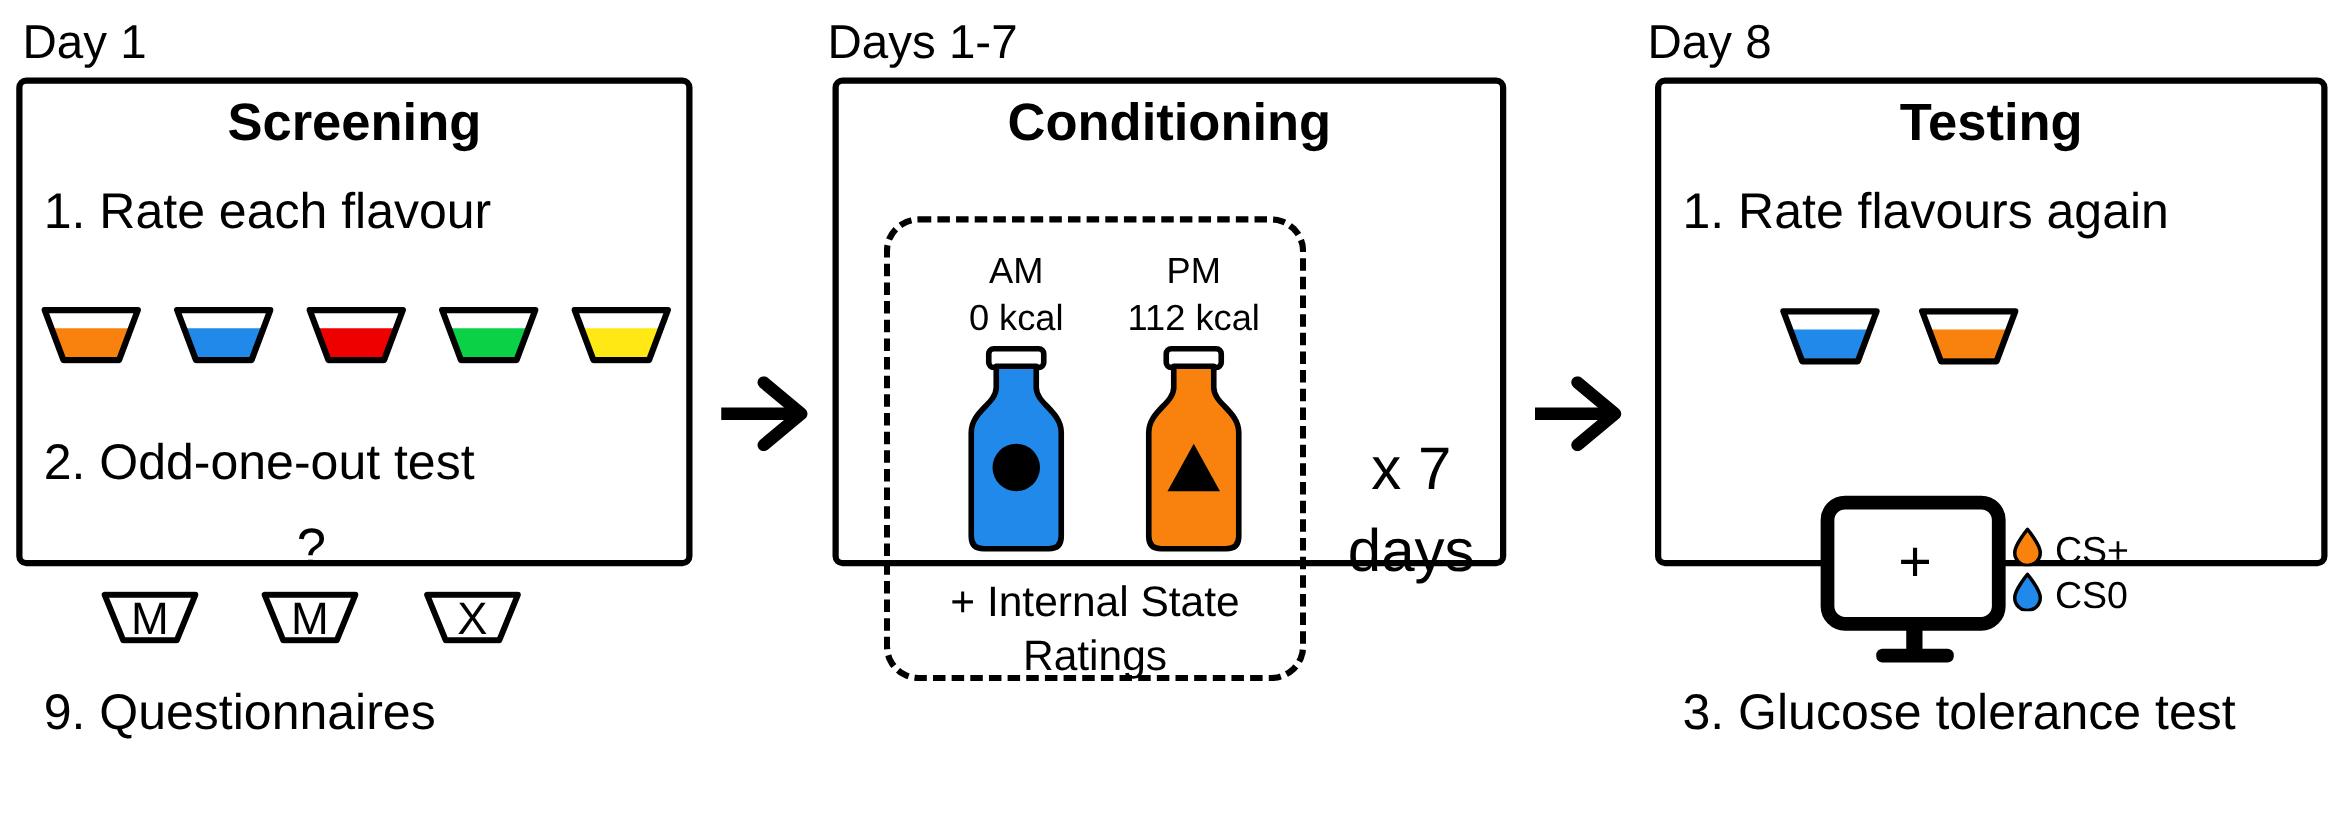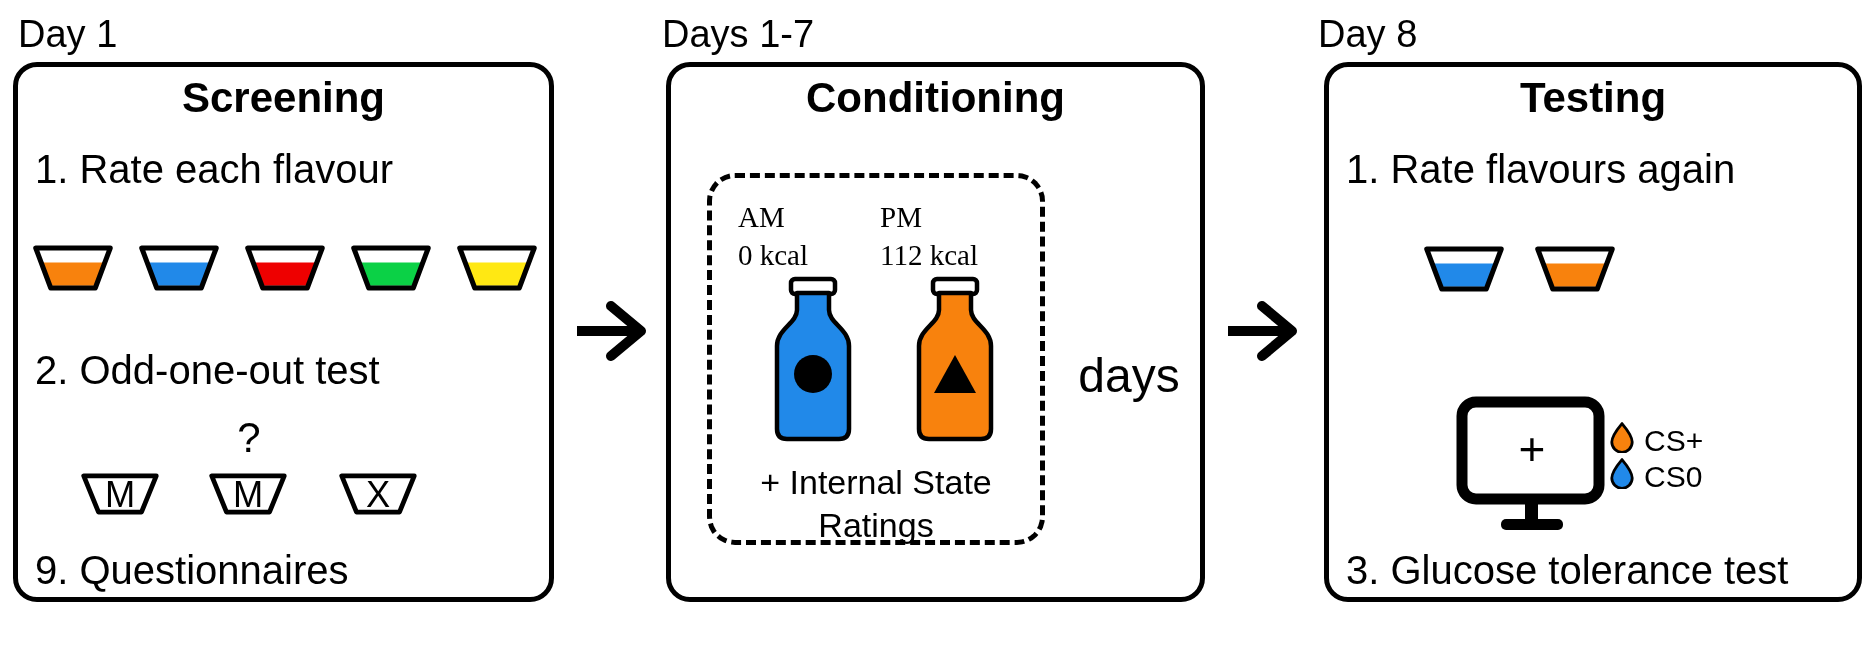--- a/index.html
+++ b/index.html
@@ -4,42 +4,42 @@
 <style>
   html,body { margin:0; padding:0; background:#ffffff; }
   .canvas {
     position:relative; width:1875px; height:666px; background:#ffffff;
     font-family:"Liberation Sans", sans-serif; color:#000; overflow:hidden;
   }
   .day-label {
     position:absolute; top:12px; font-size:38px; line-height:44px; white-space:nowrap;
   }
   .panel {
-    position:absolute; top:62px; height:540px; box-sizing:border-box;
-    border:5px solid #000; border-radius:24px; background:#fff;
+    position:absolute; top:62px; height:391px; box-sizing:border-box;
+    border:5px solid #000; border-radius:8px; background:#fff;
   }
   .panel-title {
     position:absolute; top:8px; left:0; right:0; margin:0; text-align:center;
     font-size:42px; font-weight:bold; line-height:46px;
   }
   .step {
     position:absolute; font-size:40px; line-height:44px; white-space:nowrap;
   }
   .cup { position:absolute; width:80px; height:46px; }
   .cup-body { fill:#ffffff; }
   .cup-outline { fill:none; stroke:#000; stroke-width:5.5; stroke-linejoin:round; }
   .cup-s { position:absolute; width:80px; height:42px; }
   .qmark { position:absolute; font-size:42px; line-height:46px; text-align:center; width:60px; }
   .dashed-box {
     position:absolute; left:36px; top:106px; width:338px; height:372px; box-sizing:border-box;
     border:5px dashed #000; border-radius:28px;
   }
   .bottle-col {
-    position:absolute; top:20px; width:150px; text-align:left;
-    font-size:29px; line-height:38px;font-family:Liberation Serif, serif;
+    position:absolute; top:20px; width:150px; text-align:center;
+    font-size:29px; line-height:38px;
   }
   .bottle { display:block; margin:2px auto 0 auto; width:80px; height:168px; }
   .internal-state {
     position:absolute; left:0; right:0; top:283px; text-align:center;
     font-size:34px; line-height:43px;
   }
   .repeat-label {
     position:absolute; left:393px; top:276px; width:130px; text-align:center;
     font-size:48px; line-height:66px;
   }
@@ -141,20 +141,21 @@
         </svg>
       </div>
 
       <div class="internal-state">
         <div>+ Internal State</div>
         <div>Ratings</div>
       </div>
     </div>
 
     <div class="repeat-label">
+      <div>x 7</div>
       <div>days</div>
     </div>
 
   </section>
 
   <svg class="arrow" style="left:1224px; top:301px" viewBox="0 0 80 60">
     <line class="arrow-stroke" x1="4" y1="30" x2="64" y2="30"></line>
     <polyline class="arrow-stroke" points="38,5 68,30 38,55" stroke-linecap="round" stroke-linejoin="round"></polyline>
   </svg>
 

